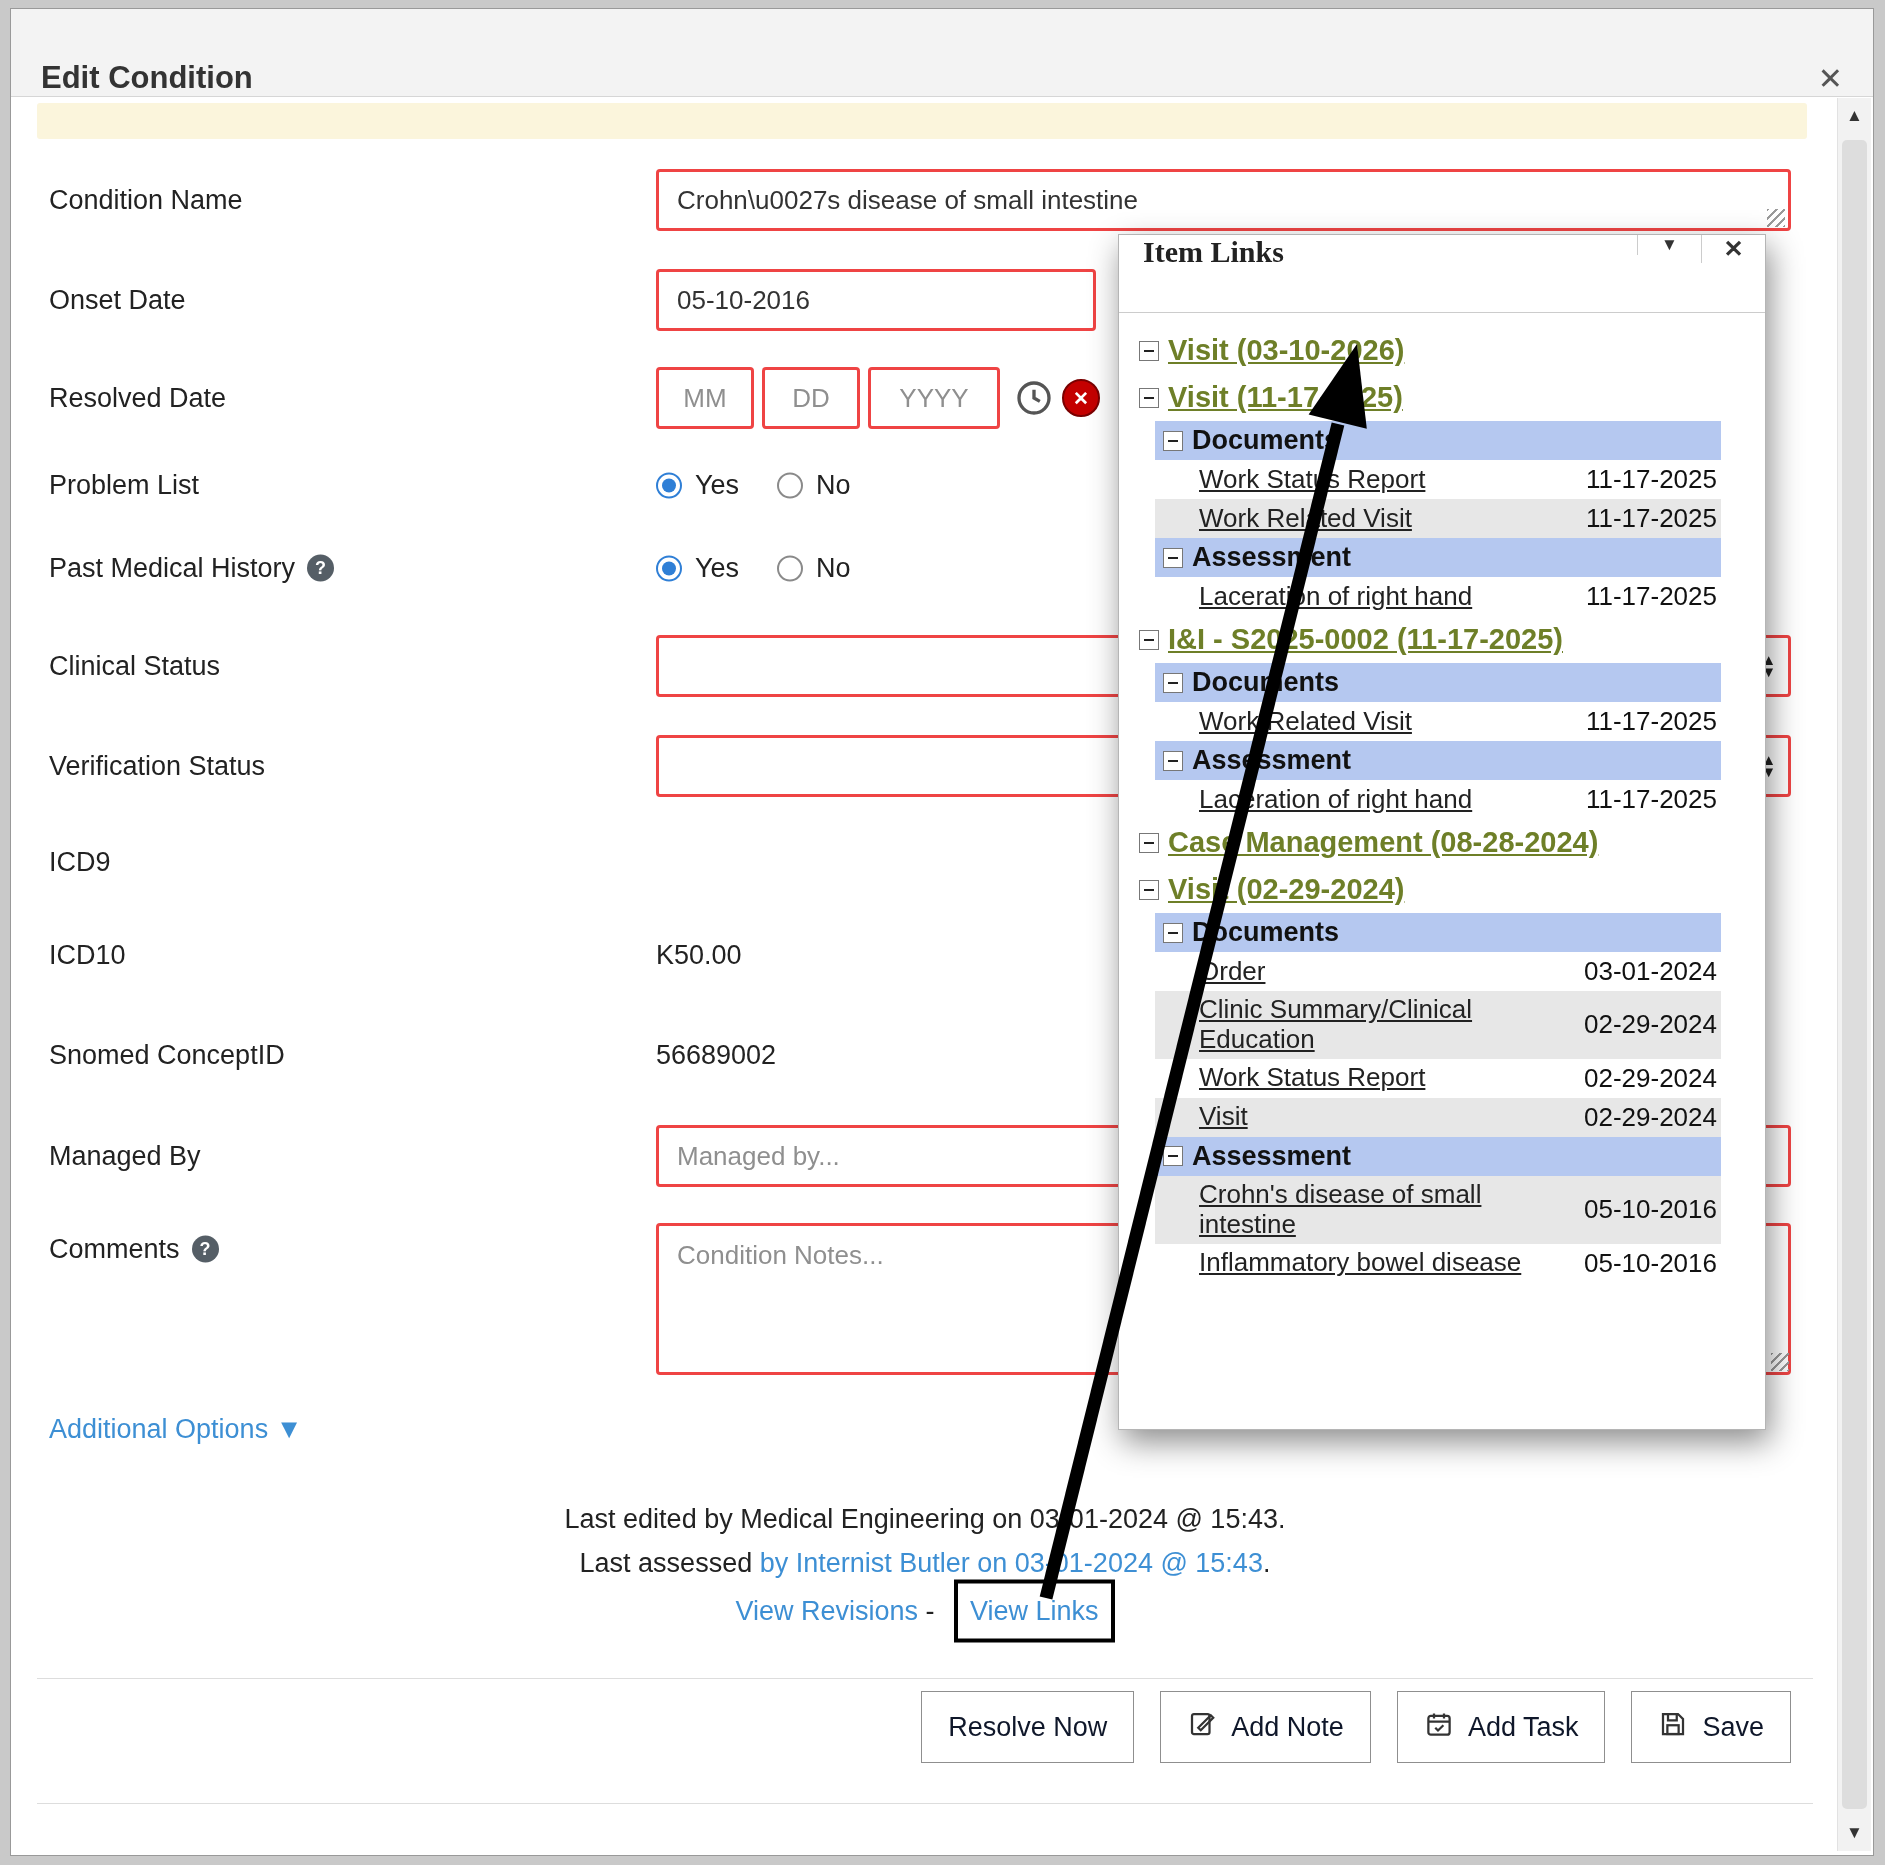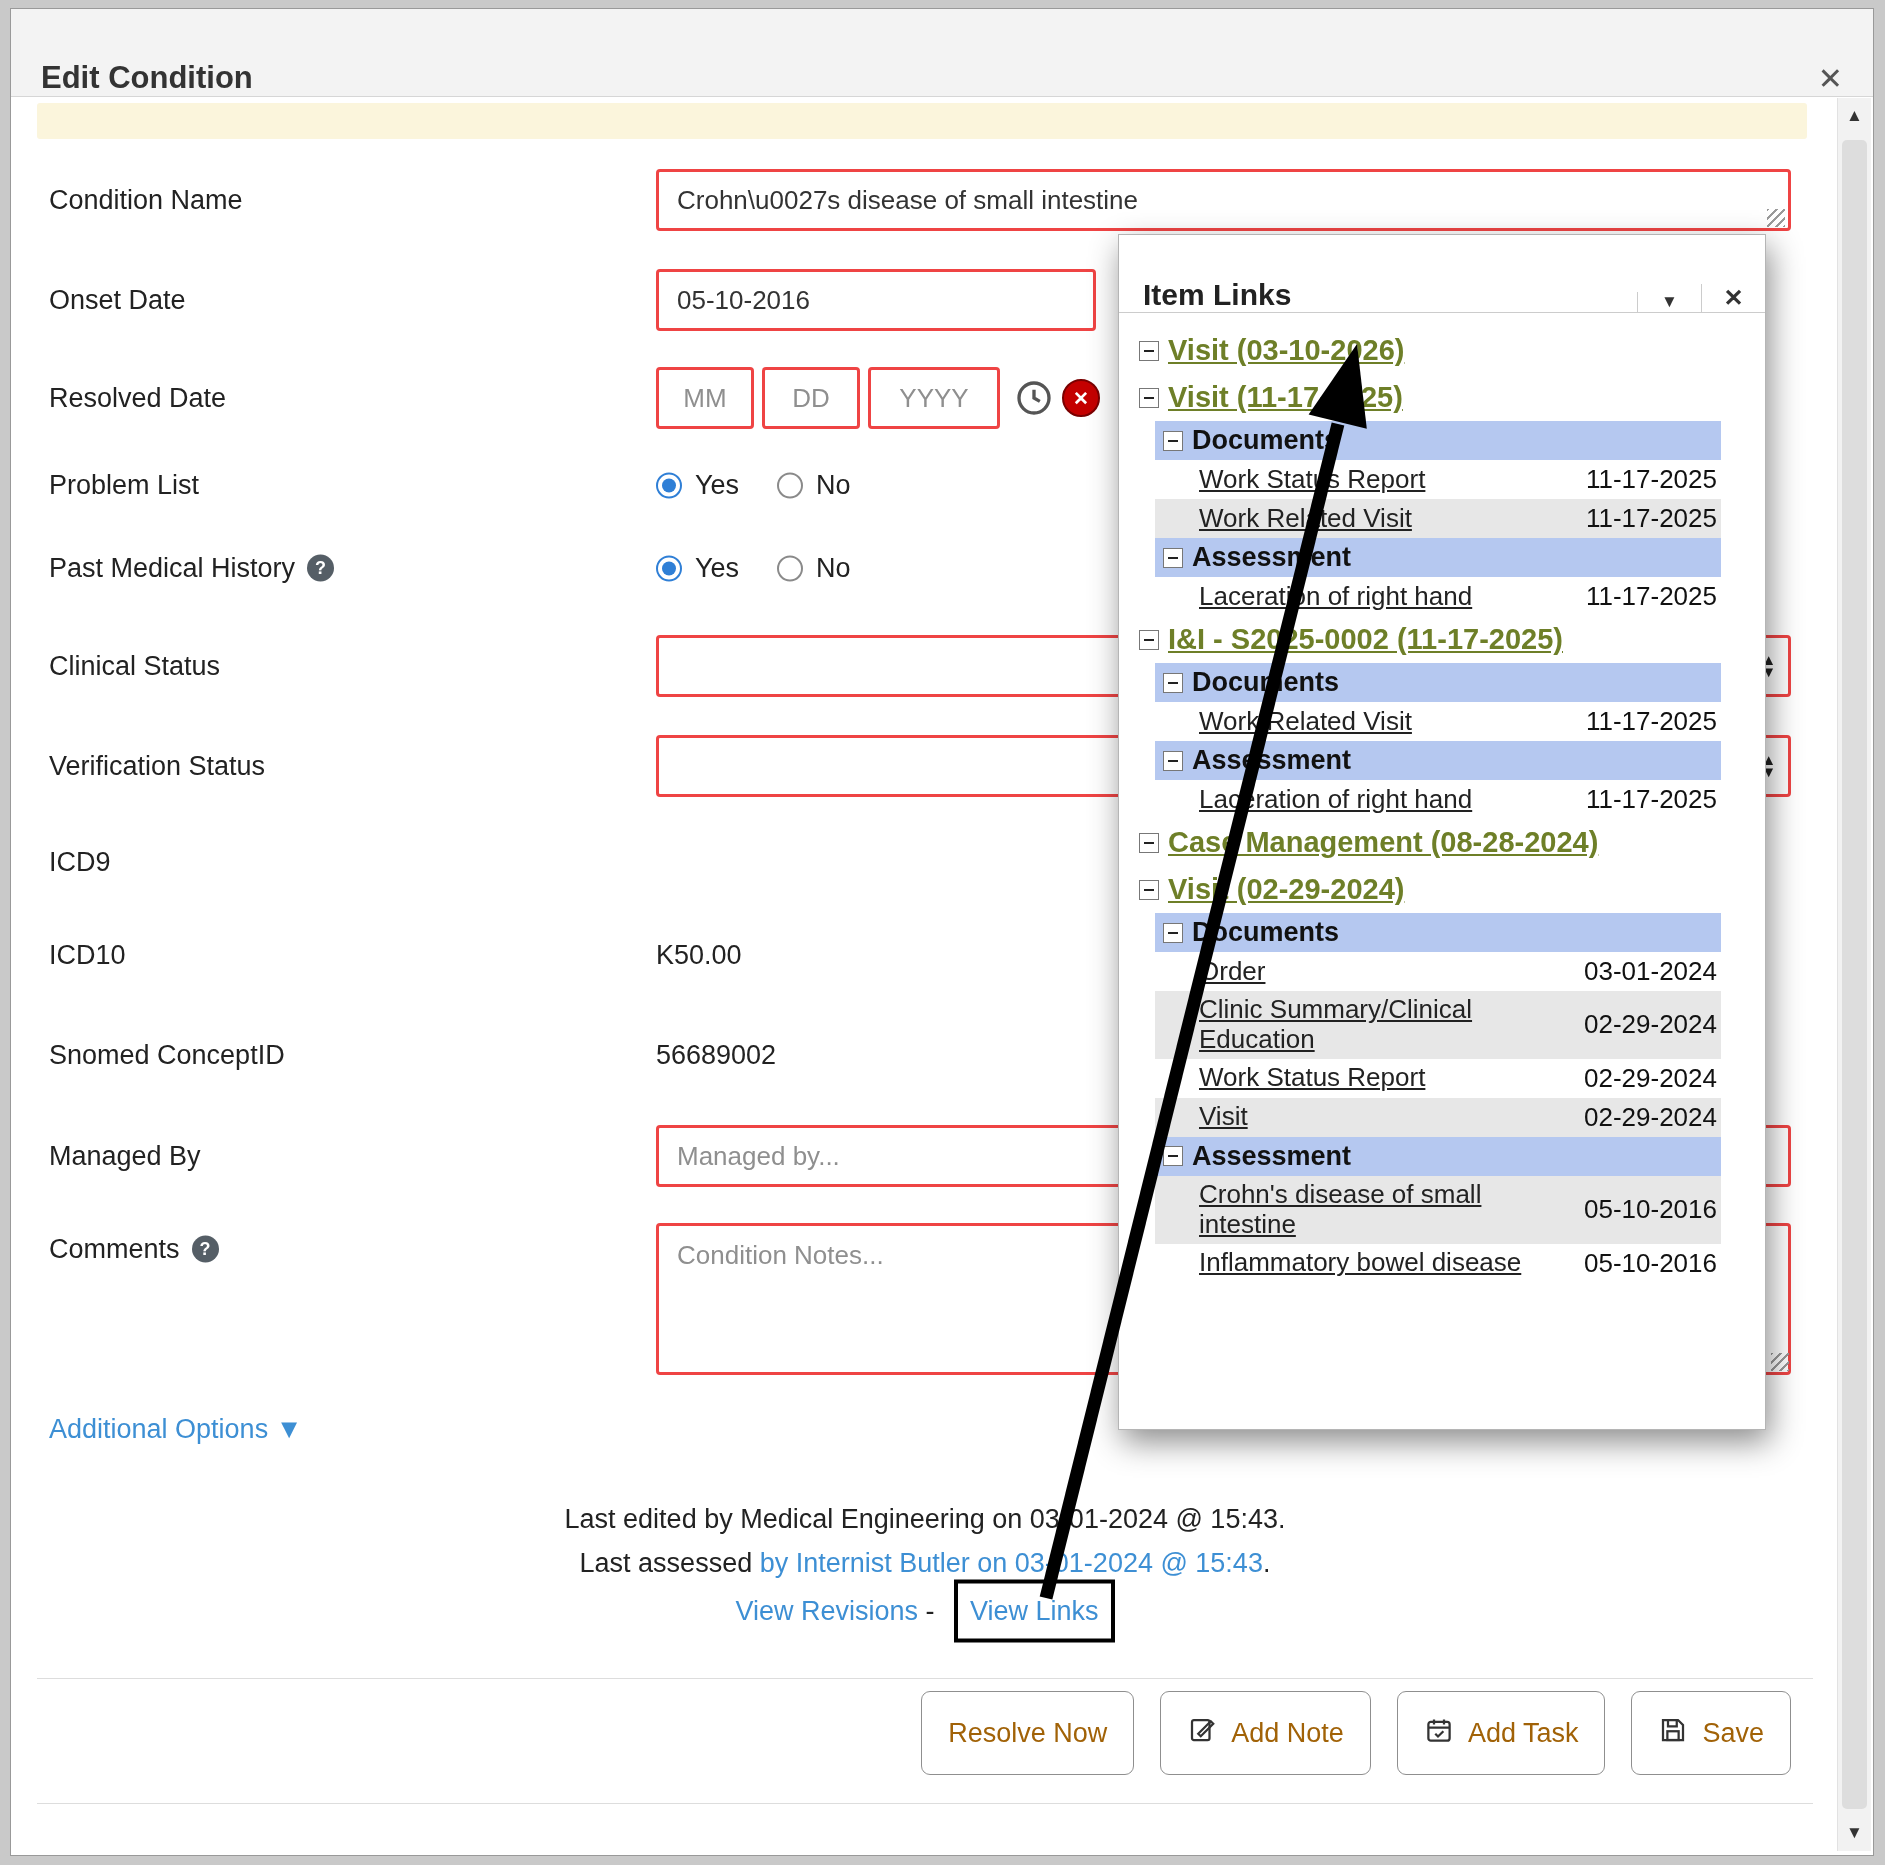--- a/index.html
+++ b/index.html
@@ -66,38 +66,38 @@
   .addl-opts{position:absolute;left:38px;transform:translateY(-50%);font-size:27px;}
 
   .center-line{position:absolute;left:26px;right:60px;transform:translateY(-50%);
                text-align:center;font-size:27px;color:#222;}
   .vl-box{display:inline-block;border:4px solid #000;padding:12px 12px;margin-left:12px;}
 
   .hr{position:absolute;left:26px;right:60px;border-top:1px solid #ddd;}
 
   .btn-row{position:absolute;left:645px;width:1135px;top:1682px;display:flex;
            justify-content:flex-end;gap:26px;}
-  .btn{display:flex;align-items:center;gap:14px;height:84px;padding:0 26px;
-       border:1px solid #8f8f8f;border-radius:9px;background:#fff;font-size:27px;
-       color:#a16207;font-family:inherit;cursor:pointer;}
+  .btn{display:flex;align-items:center;gap:14px;height:72px;padding:0 26px;
+       border:1px solid #8f8f8f;border-radius:0;background:#fff;font-size:27px;
+       color:#0f172a;font-family:inherit;cursor:pointer;}
   .btn svg{flex:none;}
 
   
   .scrollbar{position:absolute;top:89px;bottom:4px;right:2px;width:34px;background:#f2f2f2;
              display:flex;flex-direction:column;z-index:2;border-left:1px solid #e2e2e2;}
   .sb-btn{height:36px;display:flex;align-items:center;justify-content:center;color:#333;
           font-size:17px;cursor:pointer;}
   .sb-track{flex:1;position:relative;}
   .sb-thumb{position:absolute;left:4px;right:4px;top:6px;bottom:6px;background:#dddddd;
             border-radius:5px;}
 
   
   .item-links{position:absolute;left:1118px;top:234px;width:648px;height:1196px;background:#fff;
               border:1px solid #b5b5b5;box-shadow:4px 12px 30px rgba(0,0,0,.45);z-index:50;}
-  .il-header{height:78px;border-bottom:1px solid #ccc;display:flex;align-items:flex-end;}
+  .il-header{height:78px;border-bottom:1px solid #ccc;display:flex;align-items:flex-start;font-family:Liberation Serif, serif;}
   .il-title{flex:1;display:flex;align-items:center;padding-left:24px;font-size:30px;
             font-weight:700;color:#222;}
   .il-btn{width:64px;border-left:1px solid #ccc;display:flex;align-items:center;
           justify-content:center;cursor:pointer;color:#333;}
   .il-btn .caret{font-size:17px;}
   .il-btn .x{font-size:24px;font-weight:700;}
   .il-tree{padding:14px 44px 0 20px;overflow:hidden;height:1102px;}
   .il-top{display:flex;align-items:center;gap:9px;min-height:47px;}
   .il-top-link{color:var(--link-green);font-weight:700;text-decoration:underline;
                font-size:29px;cursor:pointer;}

